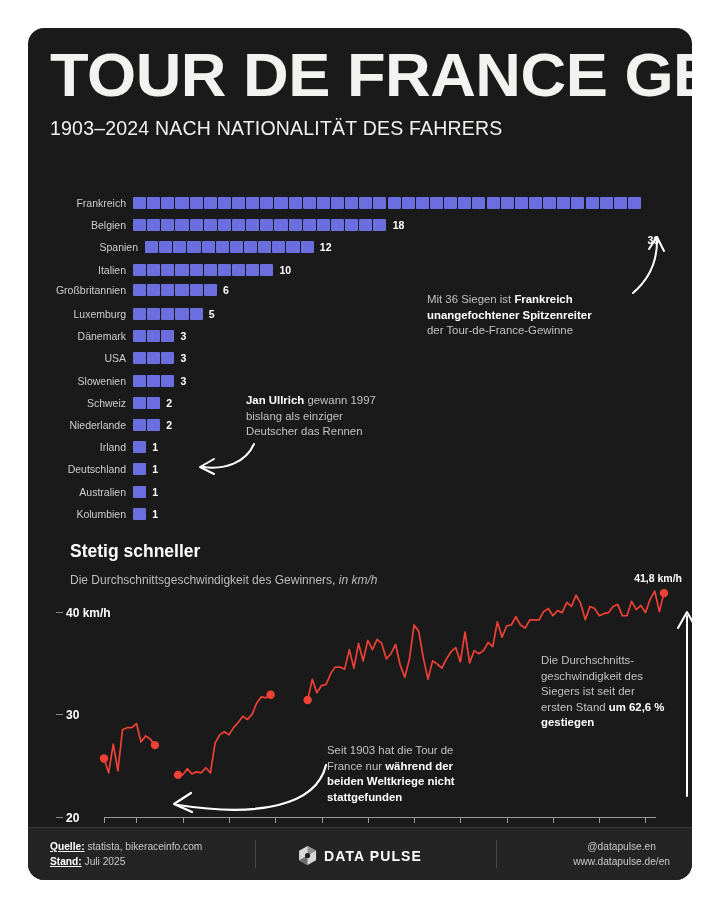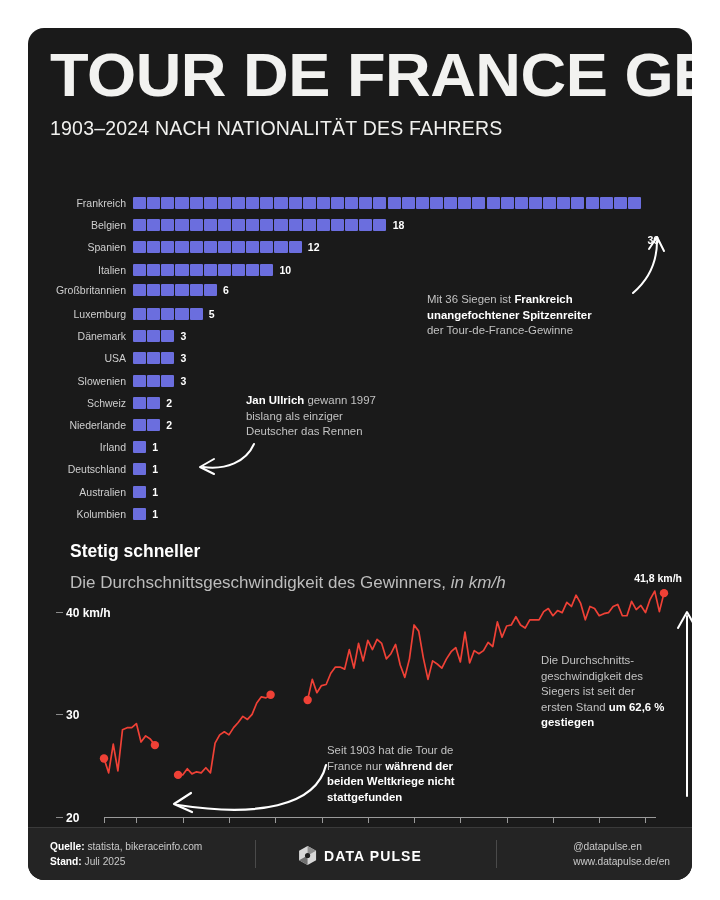--- a/index.html
+++ b/index.html
@@ -72,21 +72,21 @@
     font-size: 11.4px;
     line-height: 15.5px;
     color: #c2c2c2;
   }
   .anno b { color: #ffffff; font-weight: 700; }
   svg.arrow { position: absolute; overflow: visible; }
 
   
   #sec2head { position: absolute; left: 42px; top: 513px; }
   #sec2title { font-size: 17.5px; font-weight: 700; color: #ffffff; }
-  #sec2sub { margin-top: 11px; font-size: 17px; color: #bdbdbd; }
+  #sec2sub { margin-top: 11px; font-size: 12px; color: #bdbdbd; }
   #sec2sub i { font-style: italic; }
 
   
   #linechart { position: absolute; left: 0; top: 560px; width: 664px; height: 268px; text-decoration: underline; }
   .ylab {
     position: absolute;
     font-size: 12px; font-weight: 700;
     color: #ffffff;
     white-space: nowrap;
   }
@@ -107,22 +107,22 @@
   }
 
   
   #footer {
     position: absolute; left: 0; bottom: 0;
     width: 664px; height: 52px;
     background: #242424;
     border-top: 1px solid #3a3a3a;
   }
   #f-left { position: absolute; left: 22px; top: 11px; font-size: 10.2px; line-height: 15px; color: #c9c9c9; }
-  #f-left b { color: #ffffff; font-weight: 700; }
-  #f-right { position: absolute; right: 22px; top: 11px; text-align: left; font-size: 10.2px; line-height: 15px; color: #c9c9c9; }
+  #f-left b { color: #ffffff; font-weight: 700; text-decoration: underline; }
+  #f-right { position: absolute; right: 22px; top: 11px; text-align: center; font-size: 10.2px; line-height: 15px; color: #c9c9c9; }
   #f-logo {
     position: absolute; left: 50%; top: 17px;
     transform: translateX(-50%);
     display: flex; align-items: center; gap: 7px;
   }
   #f-logo-text {
     font-size: 14px; font-weight: 700; letter-spacing: 1.1px; color: #ffffff;
     white-space: nowrap;
   }
   .fdiv { position: absolute; top: 12px; width: 1px; height: 28px; background: #4a4a4a; }
@@ -141,21 +141,21 @@
       <div class="bar-row" style="top: 0px;">
         <div class="bar-label">Frankreich</div>
         <div class="bar-track"><span class="seg" style="background: rgb(107, 110, 222);"></span><span class="seg" style="background: rgb(107, 110, 222);"></span><span class="seg" style="background: rgb(107, 110, 222);"></span><span class="seg" style="background: rgb(107, 110, 222);"></span><span class="seg" style="background: rgb(107, 110, 222);"></span><span class="seg" style="background: rgb(107, 110, 222);"></span><span class="seg" style="background: rgb(107, 110, 222);"></span><span class="seg" style="background: rgb(107, 110, 222);"></span><span class="seg" style="background: rgb(107, 110, 222);"></span><span class="seg" style="background: rgb(107, 110, 222);"></span><span class="seg" style="background: rgb(107, 110, 222);"></span><span class="seg" style="background: rgb(107, 110, 222);"></span><span class="seg" style="background: rgb(107, 110, 222);"></span><span class="seg" style="background: rgb(107, 110, 222);"></span><span class="seg" style="background: rgb(107, 110, 222);"></span><span class="seg" style="background: rgb(107, 110, 222);"></span><span class="seg" style="background: rgb(107, 110, 222);"></span><span class="seg" style="background: rgb(107, 110, 222);"></span><span class="seg" style="background: rgb(107, 110, 222);"></span><span class="seg" style="background: rgb(107, 110, 222);"></span><span class="seg" style="background: rgb(107, 110, 222);"></span><span class="seg" style="background: rgb(107, 110, 222);"></span><span class="seg" style="background: rgb(107, 110, 222);"></span><span class="seg" style="background: rgb(107, 110, 222);"></span><span class="seg" style="background: rgb(107, 110, 222);"></span><span class="seg" style="background: rgb(107, 110, 222);"></span><span class="seg" style="background: rgb(107, 110, 222);"></span><span class="seg" style="background: rgb(107, 110, 222);"></span><span class="seg" style="background: rgb(107, 110, 222);"></span><span class="seg" style="background: rgb(107, 110, 222);"></span><span class="seg" style="background: rgb(107, 110, 222);"></span><span class="seg" style="background: rgb(107, 110, 222);"></span><span class="seg" style="background: rgb(107, 110, 222);"></span><span class="seg" style="background: rgb(107, 110, 222);"></span><span class="seg" style="background: rgb(107, 110, 222);"></span><span class="seg" style="background: rgb(107, 110, 222);"></span></div>
         <div class="bar-value" style="left: 619.4px; margin-top: 37px;">36</div>
       </div>
       <div class="bar-row" style="top: 22.2px;">
         <div class="bar-label">Belgien</div>
         <div class="bar-track"><span class="seg" style="background: rgb(107, 110, 222);"></span><span class="seg" style="background: rgb(107, 110, 222);"></span><span class="seg" style="background: rgb(107, 110, 222);"></span><span class="seg" style="background: rgb(107, 110, 222);"></span><span class="seg" style="background: rgb(107, 110, 222);"></span><span class="seg" style="background: rgb(107, 110, 222);"></span><span class="seg" style="background: rgb(107, 110, 222);"></span><span class="seg" style="background: rgb(107, 110, 222);"></span><span class="seg" style="background: rgb(107, 110, 222);"></span><span class="seg" style="background: rgb(107, 110, 222);"></span><span class="seg" style="background: rgb(107, 110, 222);"></span><span class="seg" style="background: rgb(107, 110, 222);"></span><span class="seg" style="background: rgb(107, 110, 222);"></span><span class="seg" style="background: rgb(107, 110, 222);"></span><span class="seg" style="background: rgb(107, 110, 222);"></span><span class="seg" style="background: rgb(107, 110, 222);"></span><span class="seg" style="background: rgb(107, 110, 222);"></span><span class="seg" style="background: rgb(107, 110, 222);"></span></div>
         <div class="bar-value" style="left: 364.7px;">18</div>
       </div>
-      <div class="bar-row" style="top: 44.4px;">
+      <div class="bar-row" style="top: 44.4px; margin-left: 12px;">
         <div class="bar-label">Spanien</div>
         <div class="bar-track"><span class="seg" style="background: rgb(107, 110, 222);"></span><span class="seg" style="background: rgb(107, 110, 222);"></span><span class="seg" style="background: rgb(107, 110, 222);"></span><span class="seg" style="background: rgb(107, 110, 222);"></span><span class="seg" style="background: rgb(107, 110, 222);"></span><span class="seg" style="background: rgb(107, 110, 222);"></span><span class="seg" style="background: rgb(107, 110, 222);"></span><span class="seg" style="background: rgb(107, 110, 222);"></span><span class="seg" style="background: rgb(107, 110, 222);"></span><span class="seg" style="background: rgb(107, 110, 222);"></span><span class="seg" style="background: rgb(107, 110, 222);"></span><span class="seg" style="background: rgb(107, 110, 222);"></span></div>
         <div class="bar-value" style="left: 279.8px;">12</div>
       </div>
       <div class="bar-row" style="top: 66.6px;">
         <div class="bar-label">Italien</div>
         <div class="bar-track"><span class="seg" style="background: rgb(107, 110, 222);"></span><span class="seg" style="background: rgb(107, 110, 222);"></span><span class="seg" style="background: rgb(107, 110, 222);"></span><span class="seg" style="background: rgb(107, 110, 222);"></span><span class="seg" style="background: rgb(107, 110, 222);"></span><span class="seg" style="background: rgb(107, 110, 222);"></span><span class="seg" style="background: rgb(107, 110, 222);"></span><span class="seg" style="background: rgb(107, 110, 222);"></span><span class="seg" style="background: rgb(107, 110, 222);"></span><span class="seg" style="background: rgb(107, 110, 222);"></span></div>
         <div class="bar-value" style="left: 251.5px;">10</div>
       </div>
       <div class="bar-row" style="top: 87px;">

